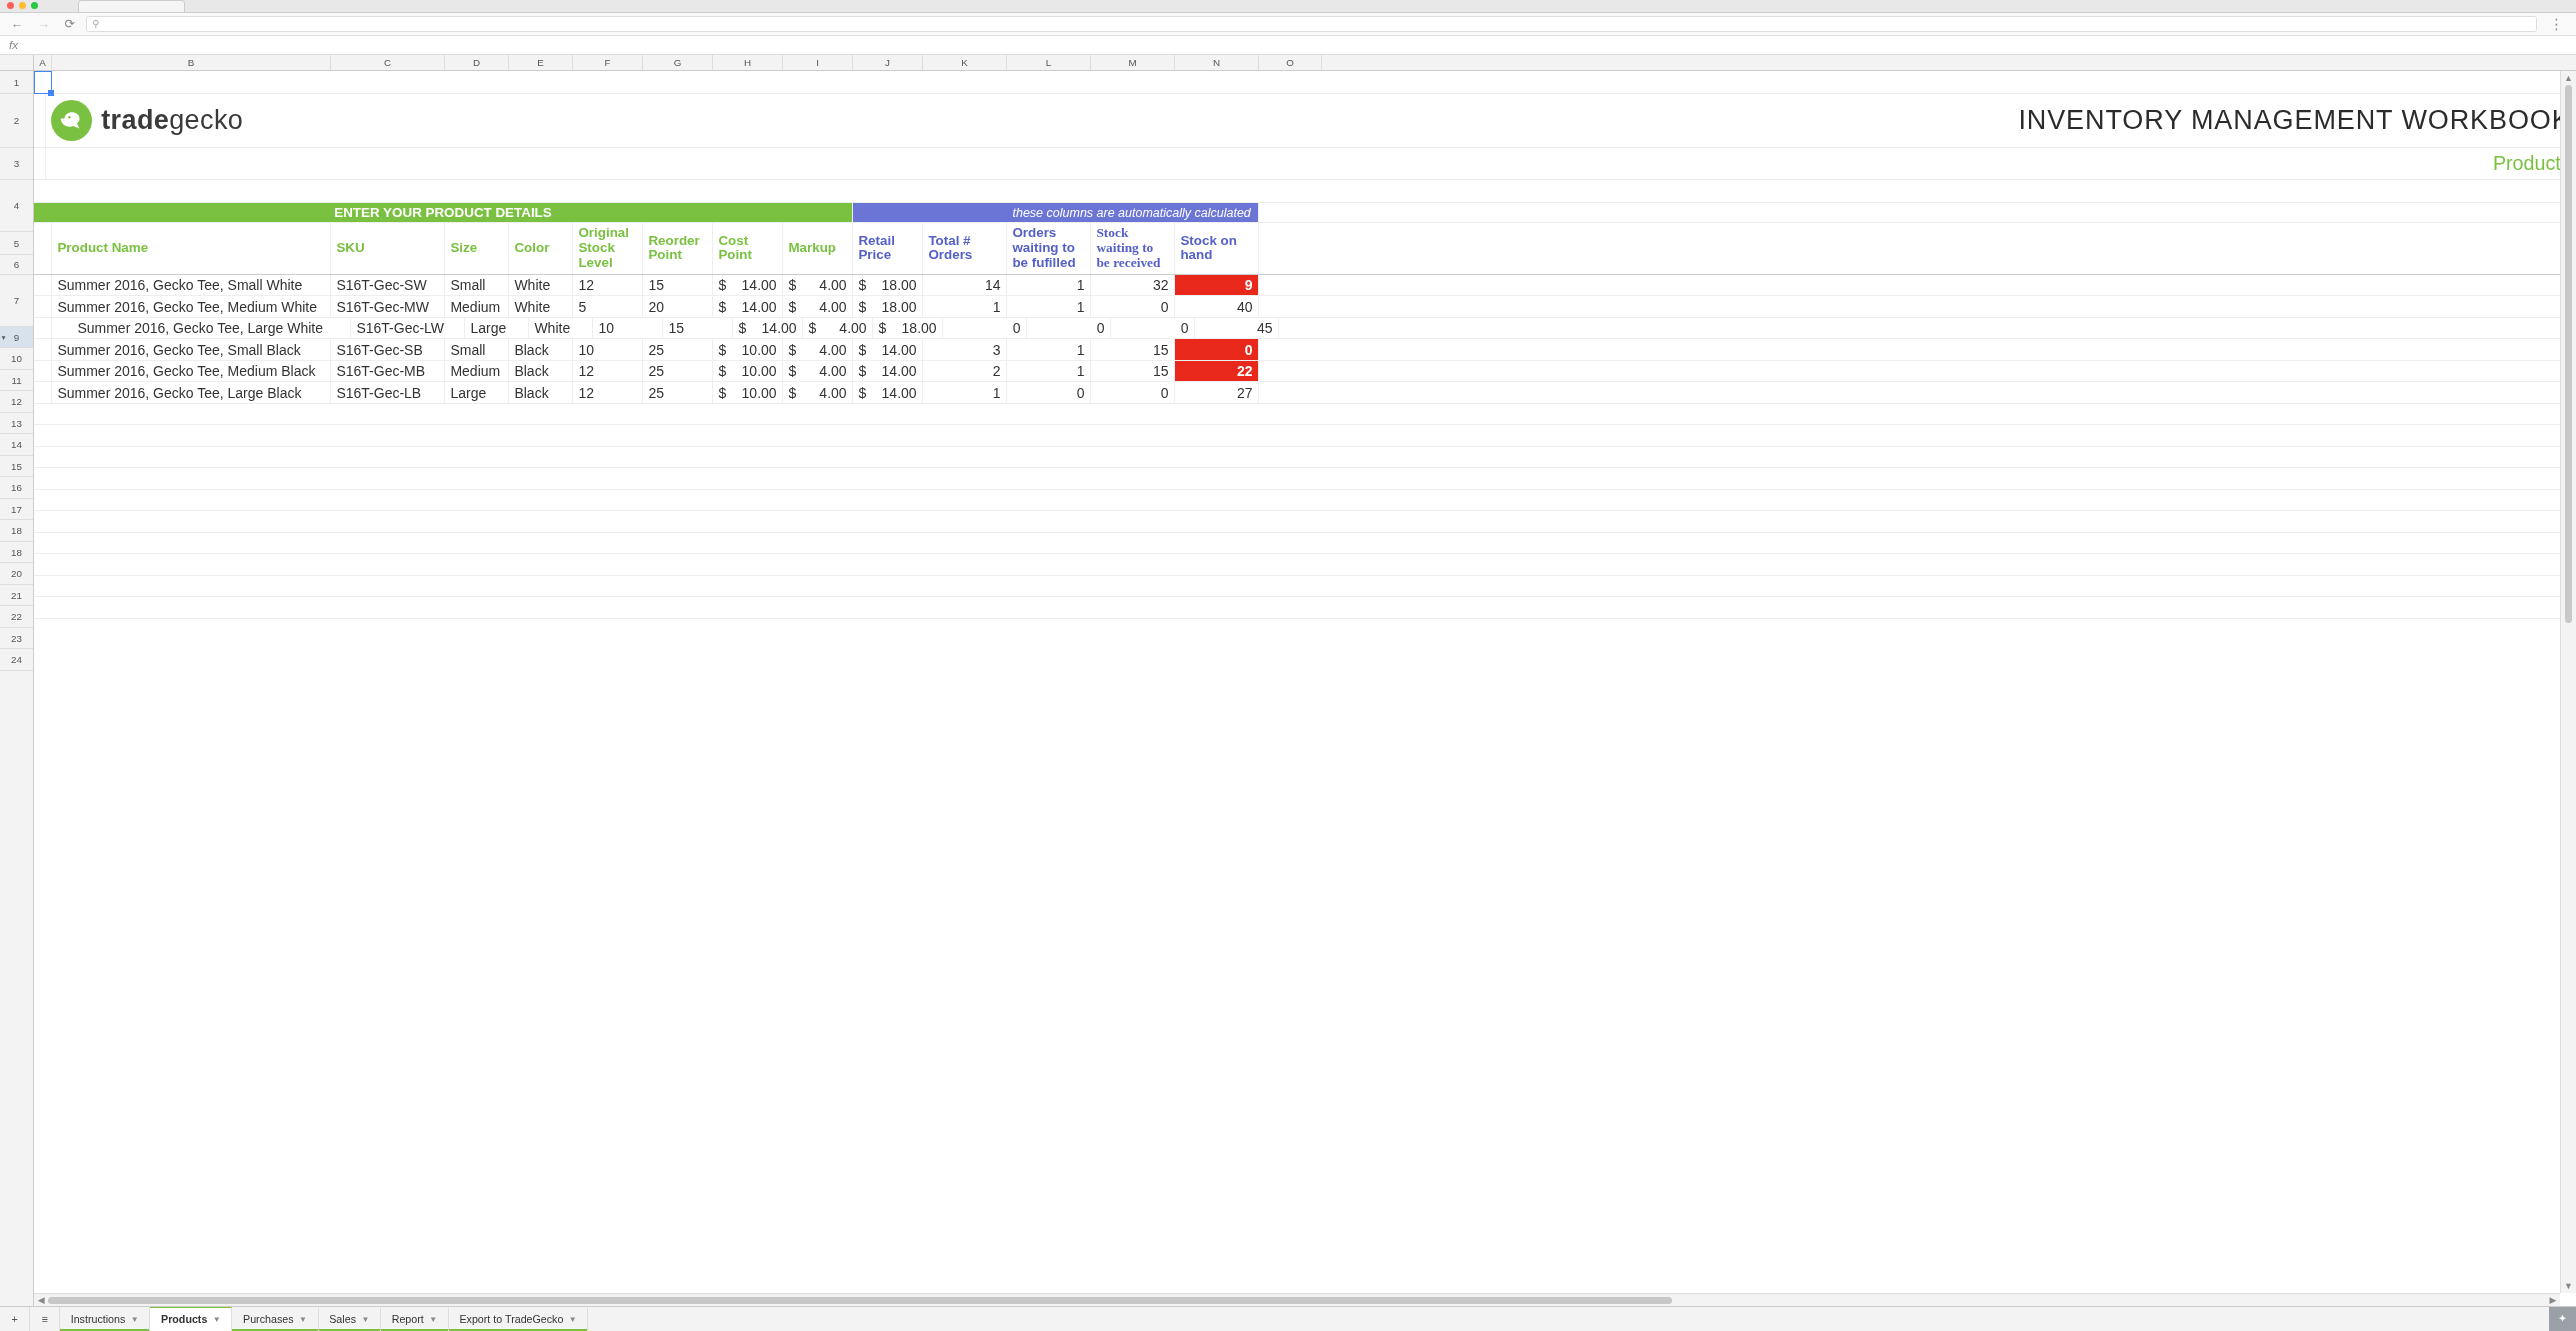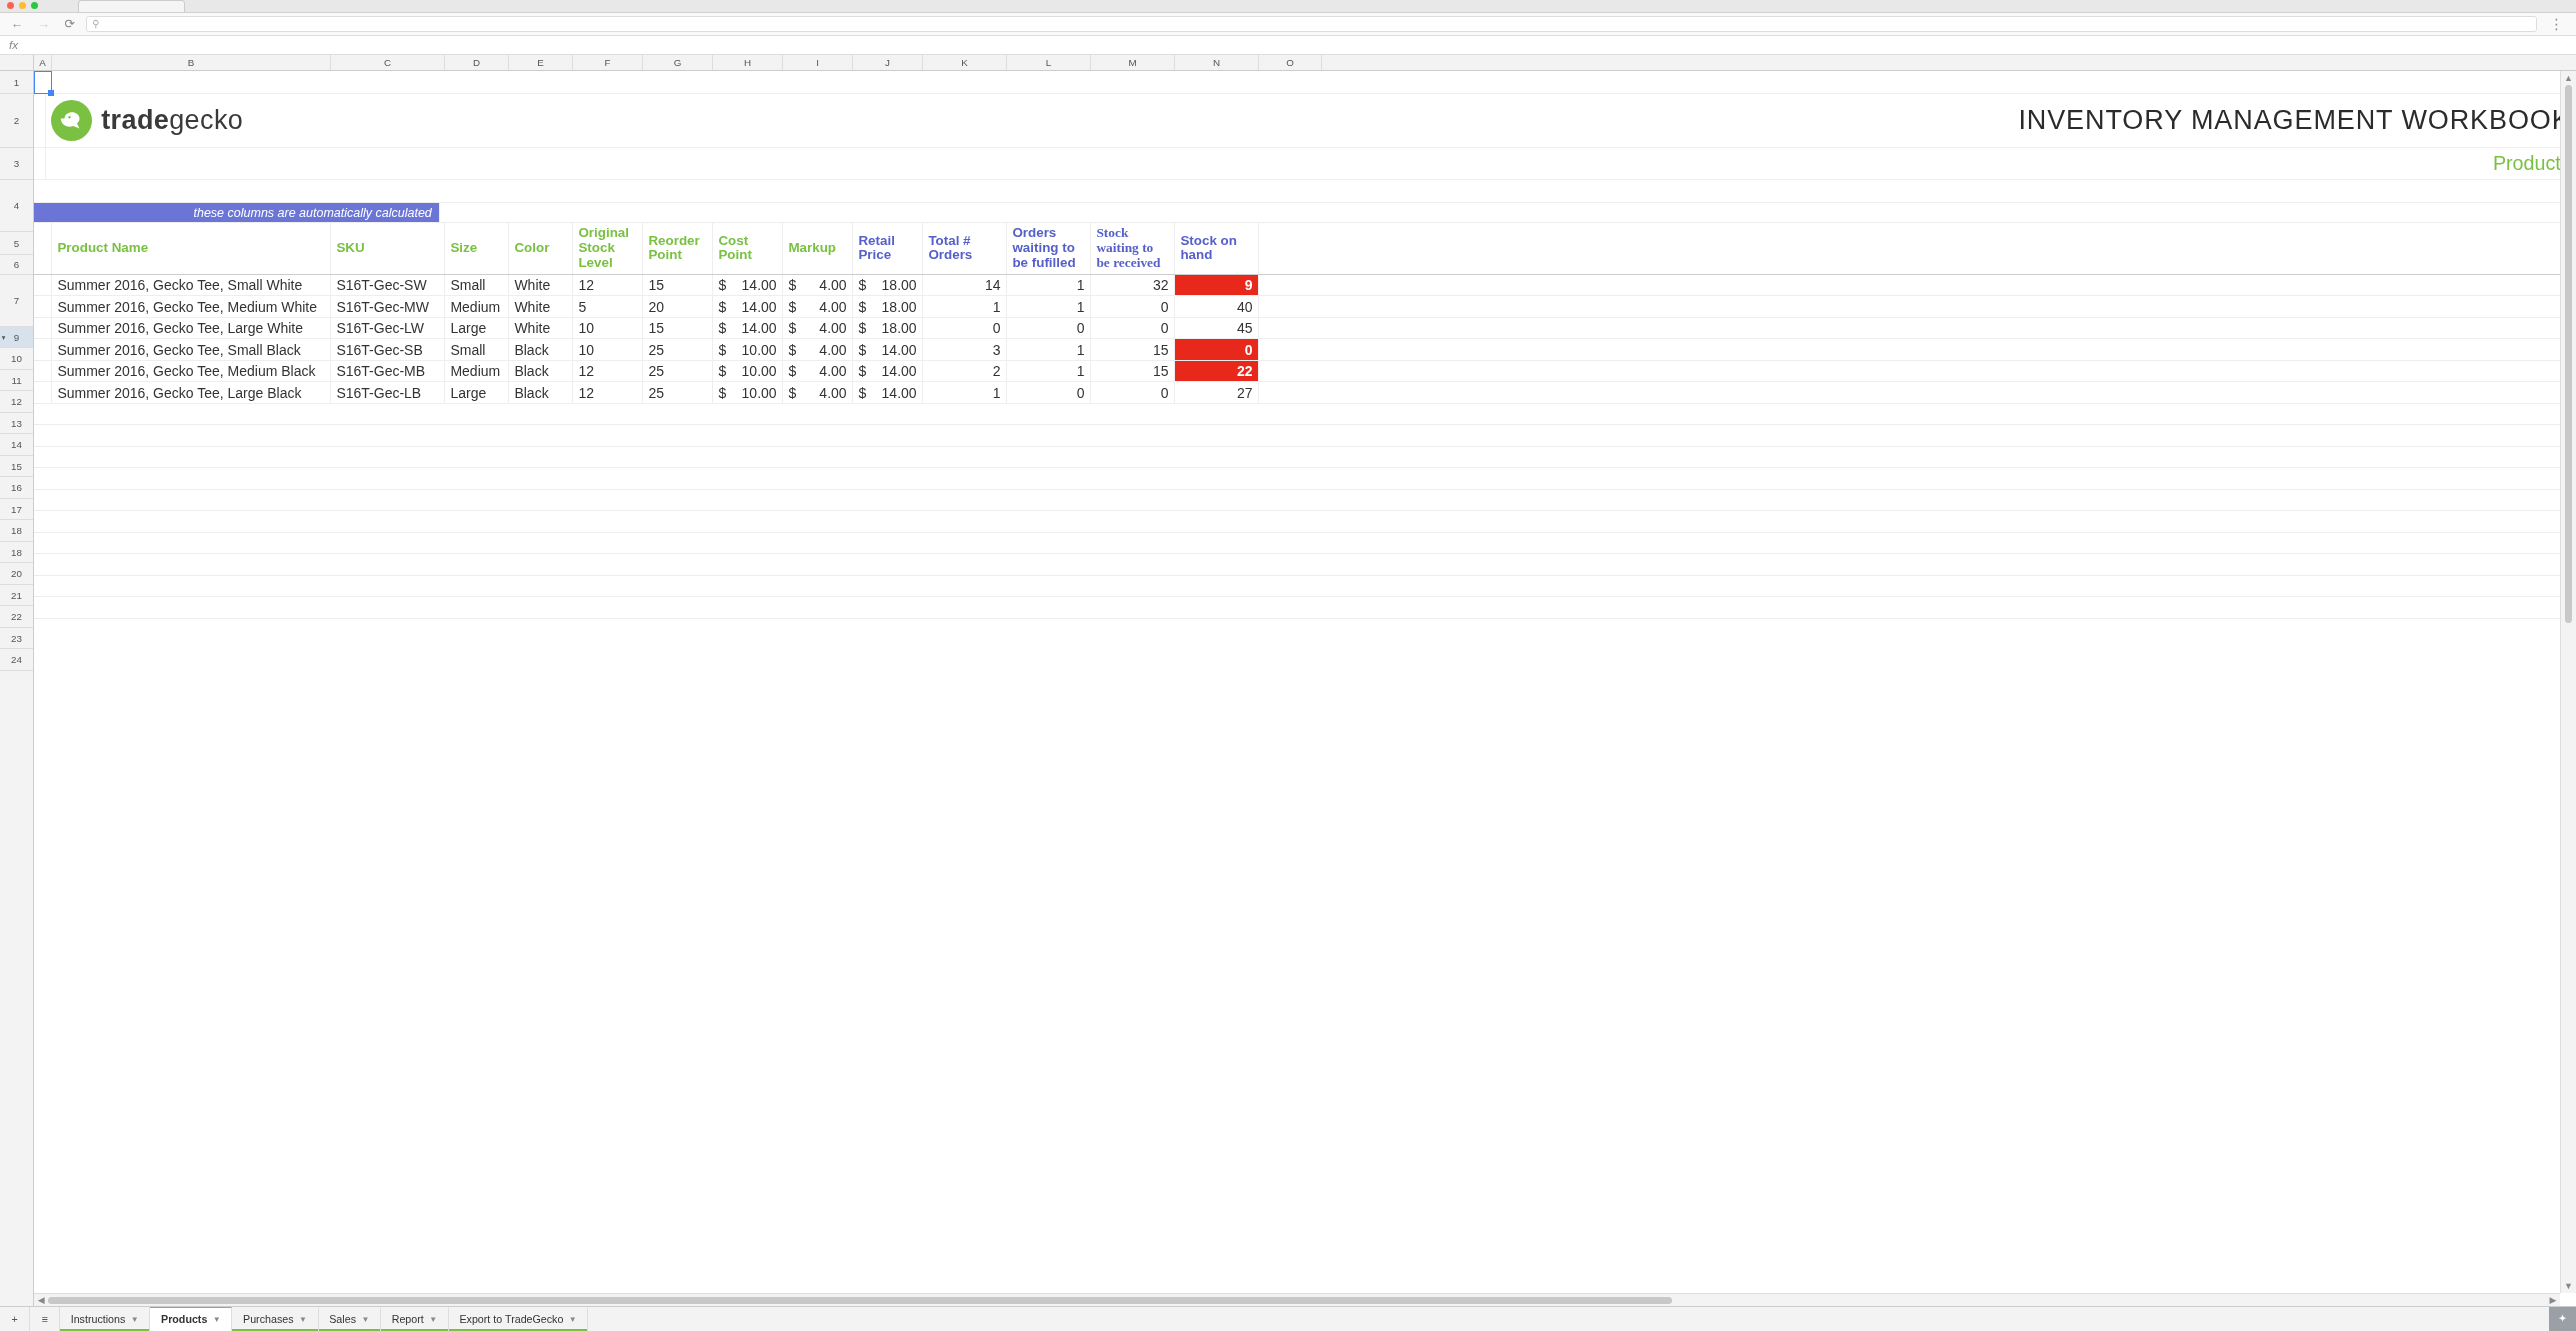--- a/index.html
+++ b/index.html
@@ -294,20 +294,23 @@
         <div class="cell"></div>
         <div class="cell" style="flex:1;justify-content:flex-end;border-right:none;">
           <span class="heading-sub">Products</span>
         </div>
       </div>
 
 
       <div class="grid-row" style="height: 23px;"></div>
 
       <div class="grid-row" style="height: 19.7px;">
+        <div class="cell section-green" style="width: 819px;" id="sec-green">
+          <span>ENTER YOUR PRODUCT DETAILS</span>
+        </div>
         <div class="cell section-blue" style="width: 406px; padding-left: 28px;" id="sec-blue">
           <span>these  columns are automatically calculated</span>
         </div>
       </div>
 
       <div class="grid-row" id="header-row" style="border-bottom: 0.9px solid rgb(204, 204, 204); height: 52px;">
           <div class="cell" style="width: 18px;"></div>
           <div class="cell th-green" style="width: 279px; white-space: normal; line-height: 1.1;">Product Name</div>
           <div class="cell th-green" style="width: 114px; white-space: normal; line-height: 1.1;">SKU</div>
           <div class="cell th-green" style="width: 64px; white-space: normal; line-height: 1.1;">Size</div>
@@ -369,21 +372,21 @@
               <span>$</span>
               <span>18.00</span>
             </div>
             <div class="cell num-cell" style="width: 84px;">1</div>
             <div class="cell num-cell" style="width: 84px;">1</div>
             <div class="cell num-cell" style="width: 84px;">0</div>
             <div class="cell num-cell" style="width: 84px;">40</div>
           </div>
           <div class="grid-row" style="height: 21.5px;">
             <div class="cell " style="width: 18px;"></div>
-            <div class="cell " style="width: 279px;">Summer 2016, Gecko Tee, Large White</div>
+            <div class="cell " style="width: 279px; margin-left: 20px;">Summer 2016, Gecko Tee, Large White</div>
             <div class="cell " style="width: 114px;">S16T-Gec-LW</div>
             <div class="cell " style="width: 64px;">Large</div>
             <div class="cell " style="width: 64px;">White</div>
             <div class="cell " style="width: 70px;">10</div>
             <div class="cell " style="width: 70px;">15</div>
             <div class="cell money-cell" style="width: 70px;">
               <span>$</span>
               <span>14.00</span>
             </div>
             <div class="cell money-cell" style="width: 70px;">

